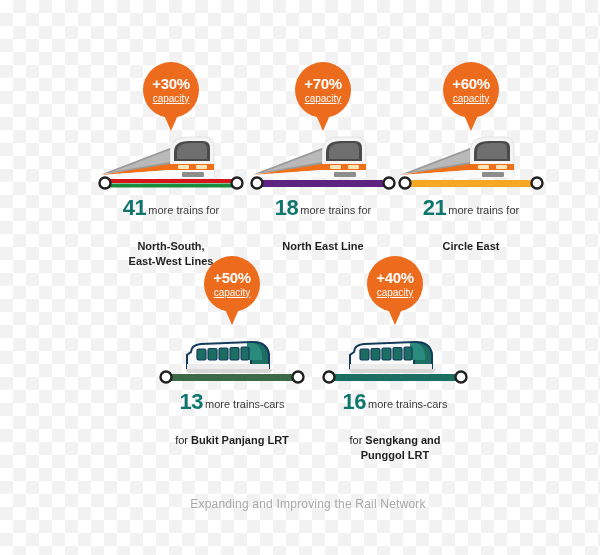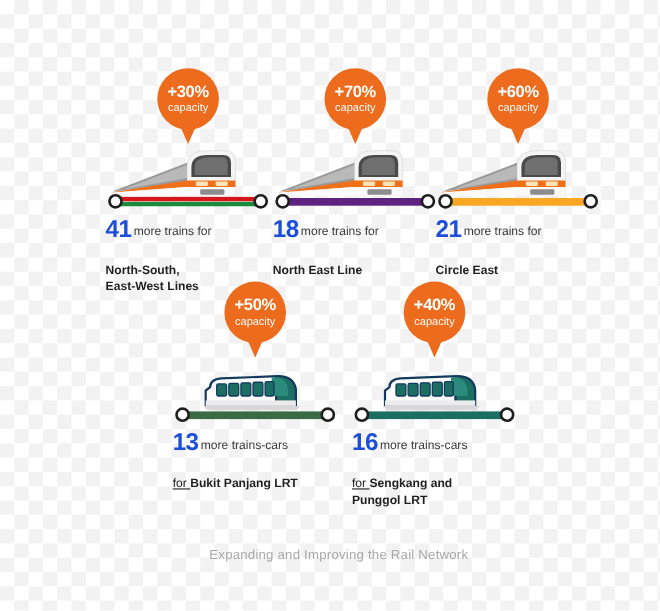--- a/index.html
+++ b/index.html
@@ -22,20 +22,21 @@
 
   #infographic {
     position: absolute;
     inset: 0;
   }
 
   
   .card {
     position: absolute;
     width: 150px;
+    text-align: center;
   }
 
   
   .bubble-wrap {
     position: relative;
     height: 72px;
     display: flex;
     justify-content: center;
   }
   .bubble {
@@ -67,20 +68,21 @@
     font-size: 15px;
     font-weight: bold;
     line-height: 1.05;
     letter-spacing: -0.3px;
   }
   .bubble-cap {
     color: #ffffff;
     font-size: 10px;
     line-height: 1.1;
     margin-top: 1px;
+    text-decoration: underline;
   }
 
   
   .train-area {
     position: relative;
     height: 58px;
   }
   .train-svg {
     position: absolute;
     left: 0;
@@ -90,40 +92,40 @@
   
   .label {
     margin-top: 5px;
     color: #2b2b2b;
   }
   .count-line {
     display: block;
     line-height: 1;
   }
   .count {
-    color: #1d4ed8;
+    color: #0f766e;
     font-size: 22px;
     font-weight: bold;
     letter-spacing: -0.5px;
     vertical-align: -1px;
   }
   .unit {
     font-size: 11px;
     color: #3a3a3a;
     margin-left: 2px;
   }
   .lines {
     display: block;
     font-size: 11px;
     font-weight: bold;
     color: #1f1f1f;
     line-height: 1.35;
     margin-top: 20px;
   }
-  .lines .prefix { font-weight: normal; text-decoration: underline; }
+  .lines .prefix { font-weight: normal; }
 
   
   #footer {
     position: absolute;
     left: 0;
     right: 0;
     top: 497px;
     text-align: center;
     font-size: 12px;
     color: #a8a8a8;

